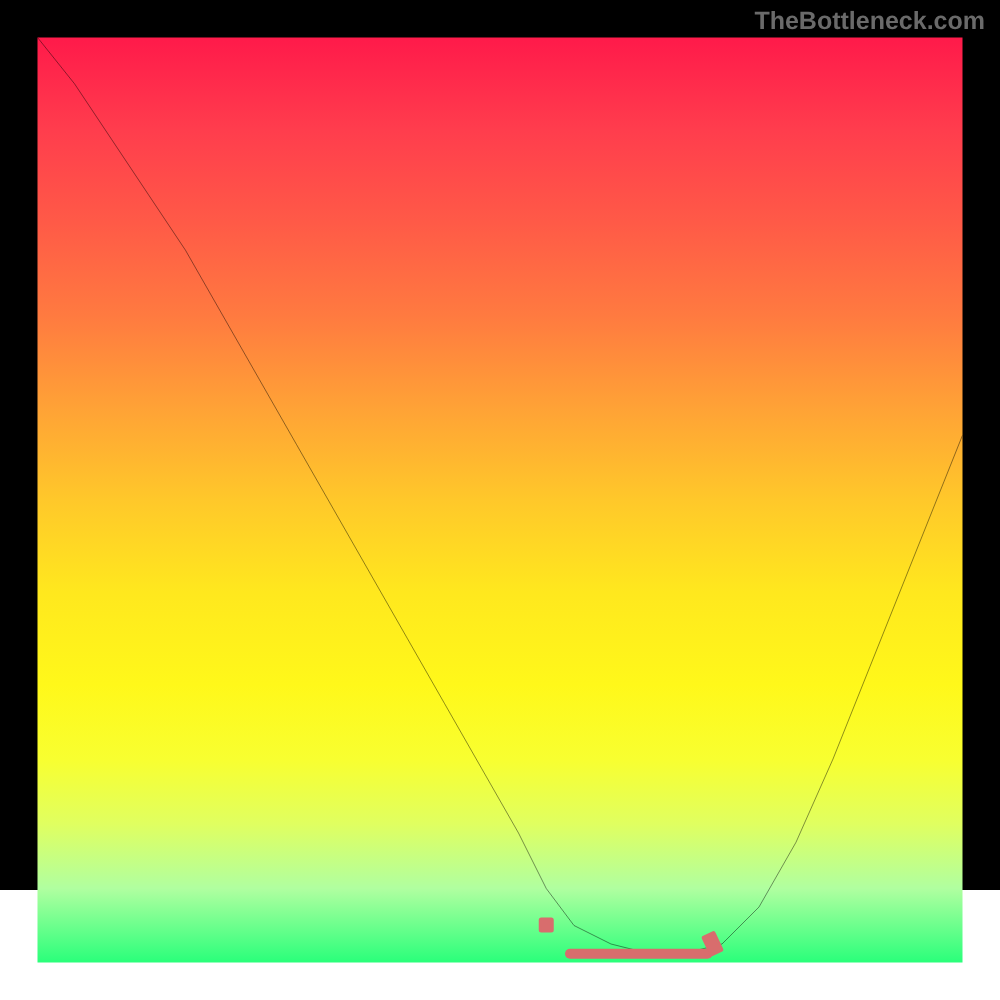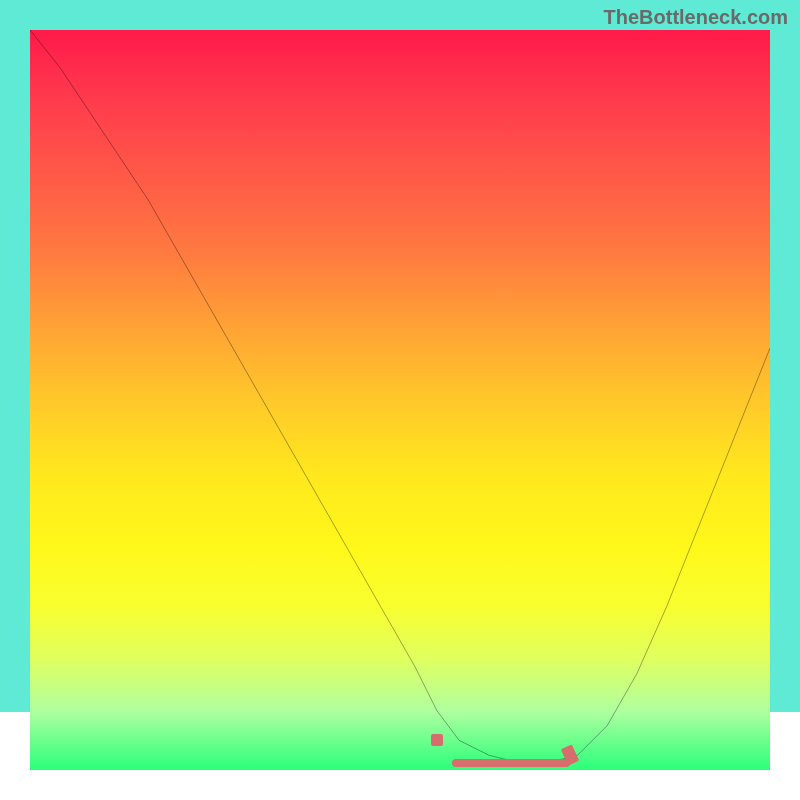--- a/index.html
+++ b/index.html
@@ -1,20 +1,20 @@
 <!DOCTYPE html>
 <html><head>
 <meta charset="utf-8">
 <style>
   * { margin: 0; padding: 0; box-sizing: border-box; }
   html, body { width: 800px; height: 800px; overflow: hidden; }
   .container {
     width: 800px;
     height: 712px;
-    background: #5eead4;
+    background: #000000;
     position: relative;
   }
   .watermark {
     position: absolute;
     top: 6px;
     right: 12px;
     font-family: Arial, sans-serif;
     font-size: 20px;
     font-weight: bold;
     color: #6a6a6a;

